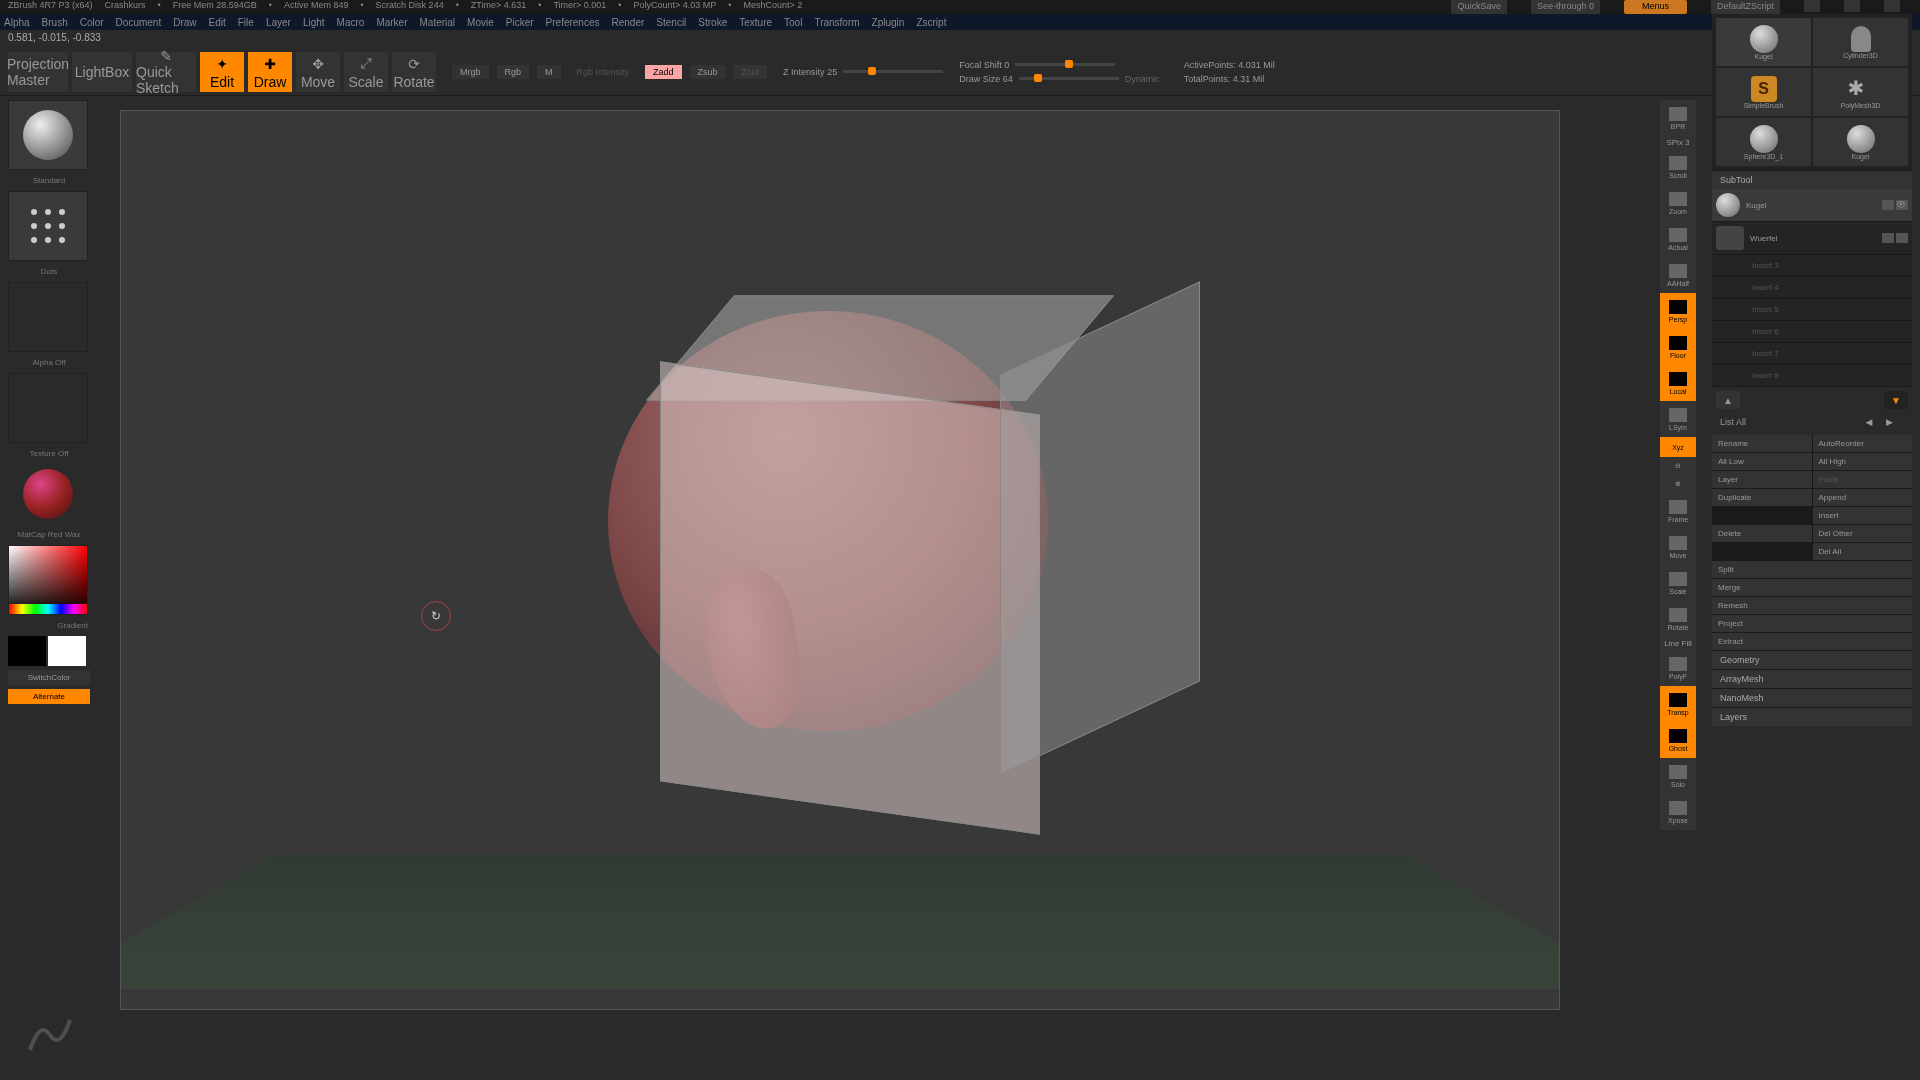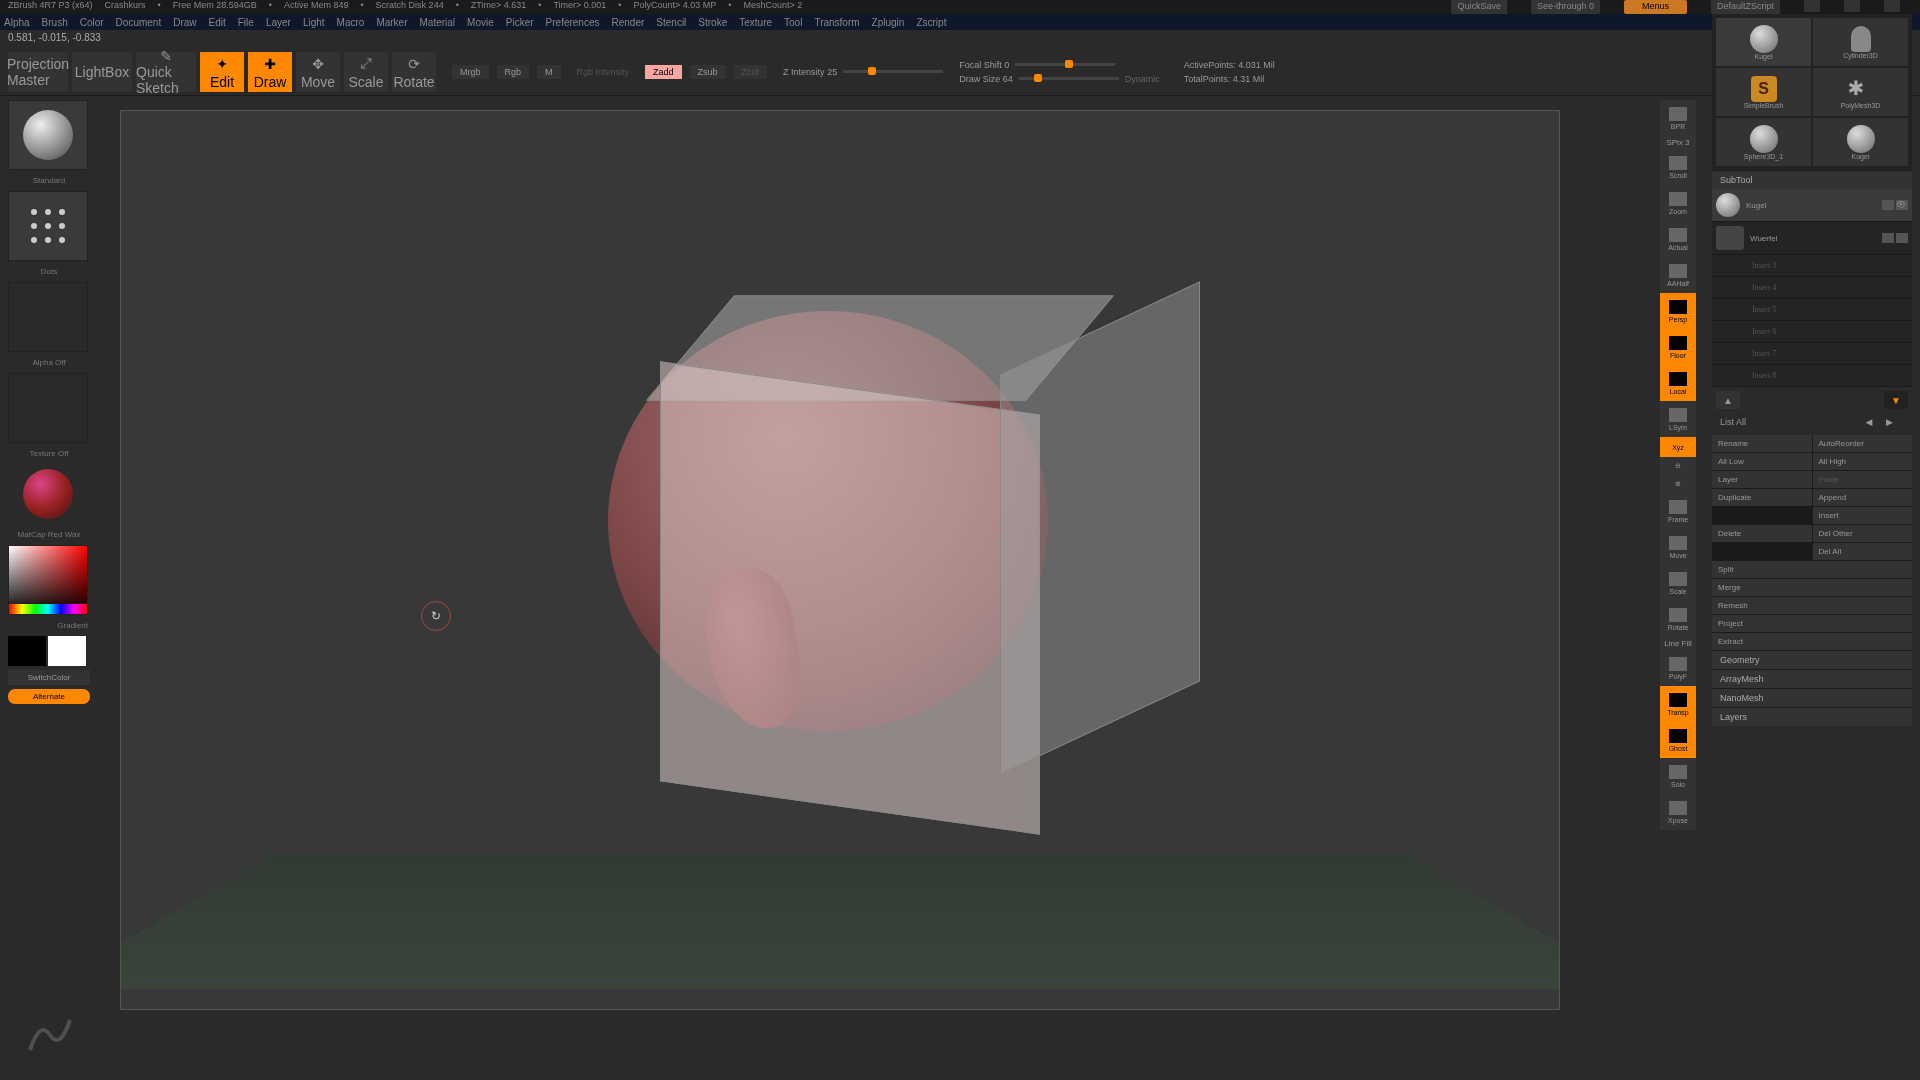--- a/index.html
+++ b/index.html
@@ -42,21 +42,21 @@
 .lp-label { font-size: 8px; text-align: center; color: #777; padding: 2px; }
 .dots-pattern { display: grid; grid-template-columns: repeat(3, 6px); gap: 8px; }
 .dots-pattern div { width: 6px; height: 6px; border-radius: 50%; background: #ccc; }
 .lp-material { width: 80px; height: 60px; display: flex; align-items: center; justify-content: center; }
 .lp-material .sphere-red { width: 50px; height: 50px; border-radius: 50%; background: radial-gradient(circle at 35% 30%, #d48, #922 50%, #411); }
 .color-picker { width: 80px; height: 70px; background: linear-gradient(to right, #fff, #f00), linear-gradient(to bottom, transparent, #000); background-blend-mode: multiply; border: 1px solid #222; position: relative; }
 .hue-strip { position: absolute; bottom: 0; left: 0; right: 0; height: 10px; background: linear-gradient(to right, #f00, #ff0, #0f0, #0ff, #00f, #f0f, #f00); }
 .swatch-row { display: flex; gap: 2px; }
 .swatch { width: 38px; height: 30px; }
 .lp-btn { background: #333; padding: 3px; font-size: 8px; text-align: center; }
-.lp-btn.active { background: #ff8800; color: #000; border-radius: 7px; }
+.lp-btn.active { background: #ff8800; color: #000; }
 
 
 .canvas { position: absolute; left: 120px; top: 110px; width: 1440px; height: 900px; background: #383838; border: 1px solid #555; overflow: hidden; }
 .canvas-inner { position: absolute; inset: 20px; background: #383838; }
 .floor { position: absolute; bottom: 0; left: -100px; right: -100px; height: 380px; background: linear-gradient(to bottom, #2a3a2a, #3a4a3a); transform: perspective(800px) rotateX(60deg); transform-origin: bottom; opacity: 0.6; }
 .cube { position: absolute; left: 50%; top: 48%; transform: translate(-50%, -50%); width: 600px; height: 550px; }
 .cube-face { position: absolute; background: rgba(200,200,200,0.5); border: 1px solid #888; }
 .cube-front { width: 380px; height: 420px; left: 120px; top: 120px; transform: skewY(8deg); background: rgba(220,200,200,0.55); }
 .cube-top { width: 380px; height: 150px; left: 150px; top: 5px; transform: skewX(-40deg) scaleY(0.7); background: rgba(180,180,180,0.5); }
 .cube-side { width: 200px; height: 400px; left: 460px; top: 60px; transform: skewY(-25deg); background: rgba(160,160,160,0.45); }
@@ -81,21 +81,21 @@
 .tool-cell .brush-s { width: 26px; height: 26px; background: #cc8822; border-radius: 4px; display:flex;align-items:center;justify-content:center;font-size:16px;font-weight:bold;color:#442200; }
 
 .section-header { background: #333; padding: 4px 8px; font-size: 9px; color: #aaa; border-top: 1px solid #1a1a1a; }
 .subtool-list { background: #242424; }
 .subtool-item { display: flex; align-items: center; padding: 4px; gap: 6px; font-size: 8px; border-bottom: 1px solid #1a1a1a; }
 .subtool-item.active { background: #3a3a3a; }
 .subtool-thumb { width: 28px; height: 24px; background: #444; border-radius: 3px; }
 .subtool-thumb.sphere { background: radial-gradient(circle at 35% 30%, #ddd, #666); border-radius: 50%; width:24px; }
 .subtool-icons { margin-left: auto; display: flex; gap: 2px; }
 .subtool-icons span { width: 12px; height: 10px; background: #555; }
-.subtool-empty { padding: 6px 40px; font-size: 8px; color: #555; border-bottom: 1px solid #1a1a1a; font-family: Liberation Serif, serif; }
+.subtool-empty { padding: 6px 40px; font-size: 8px; color: #555; border-bottom: 1px solid #1a1a1a; }
 
 .arrow-row { display: flex; justify-content: space-between; padding: 4px; }
 .arrow-row .ab { width: 24px; height: 18px; background: #333; display:flex;align-items:center;justify-content:center; }
 .list-all { padding: 4px 8px; font-size: 9px; background: #2a2a2a; display:flex; justify-content:space-between; }
 
 .action-grid { display: grid; grid-template-columns: 1fr 1fr; gap: 1px; background: #1a1a1a; }
 .action-btn { background: #333; padding: 4px 6px; font-size: 8px; color: #999; }
 .action-btn.full { grid-column: 1 / -1; }
 .action-btn.dim { color: #555; }
 

